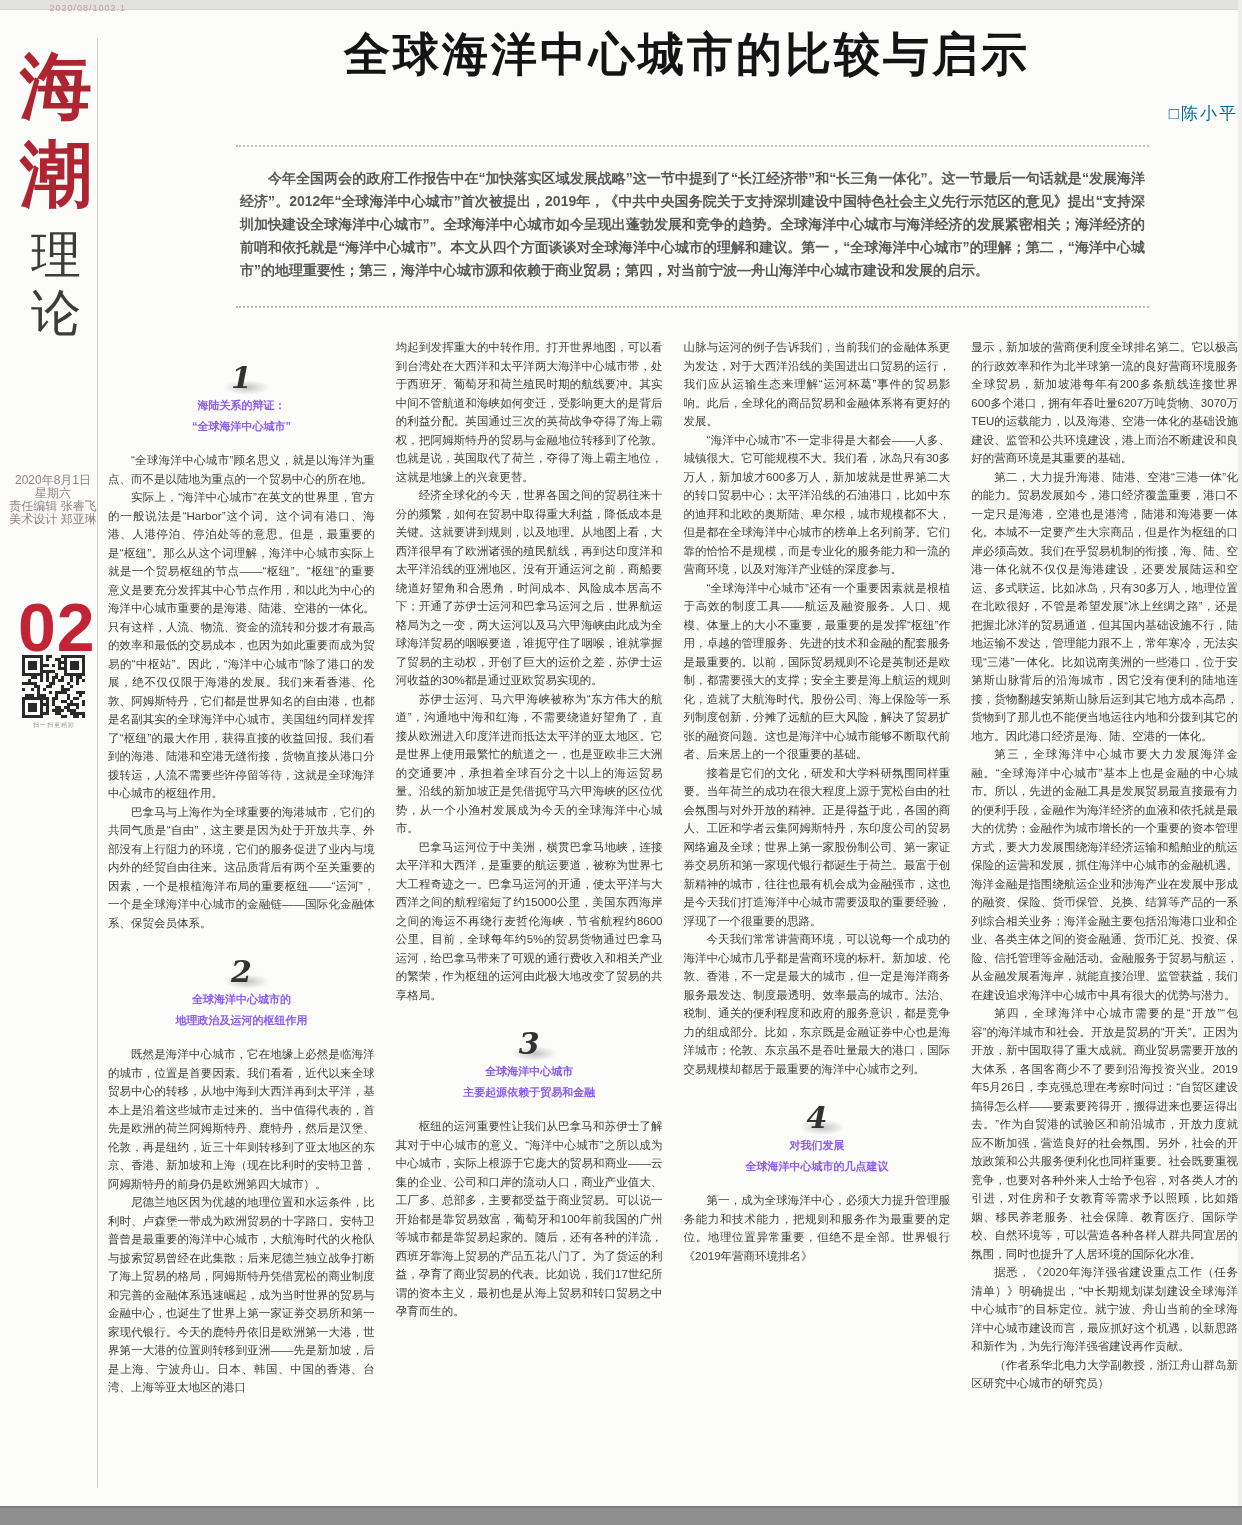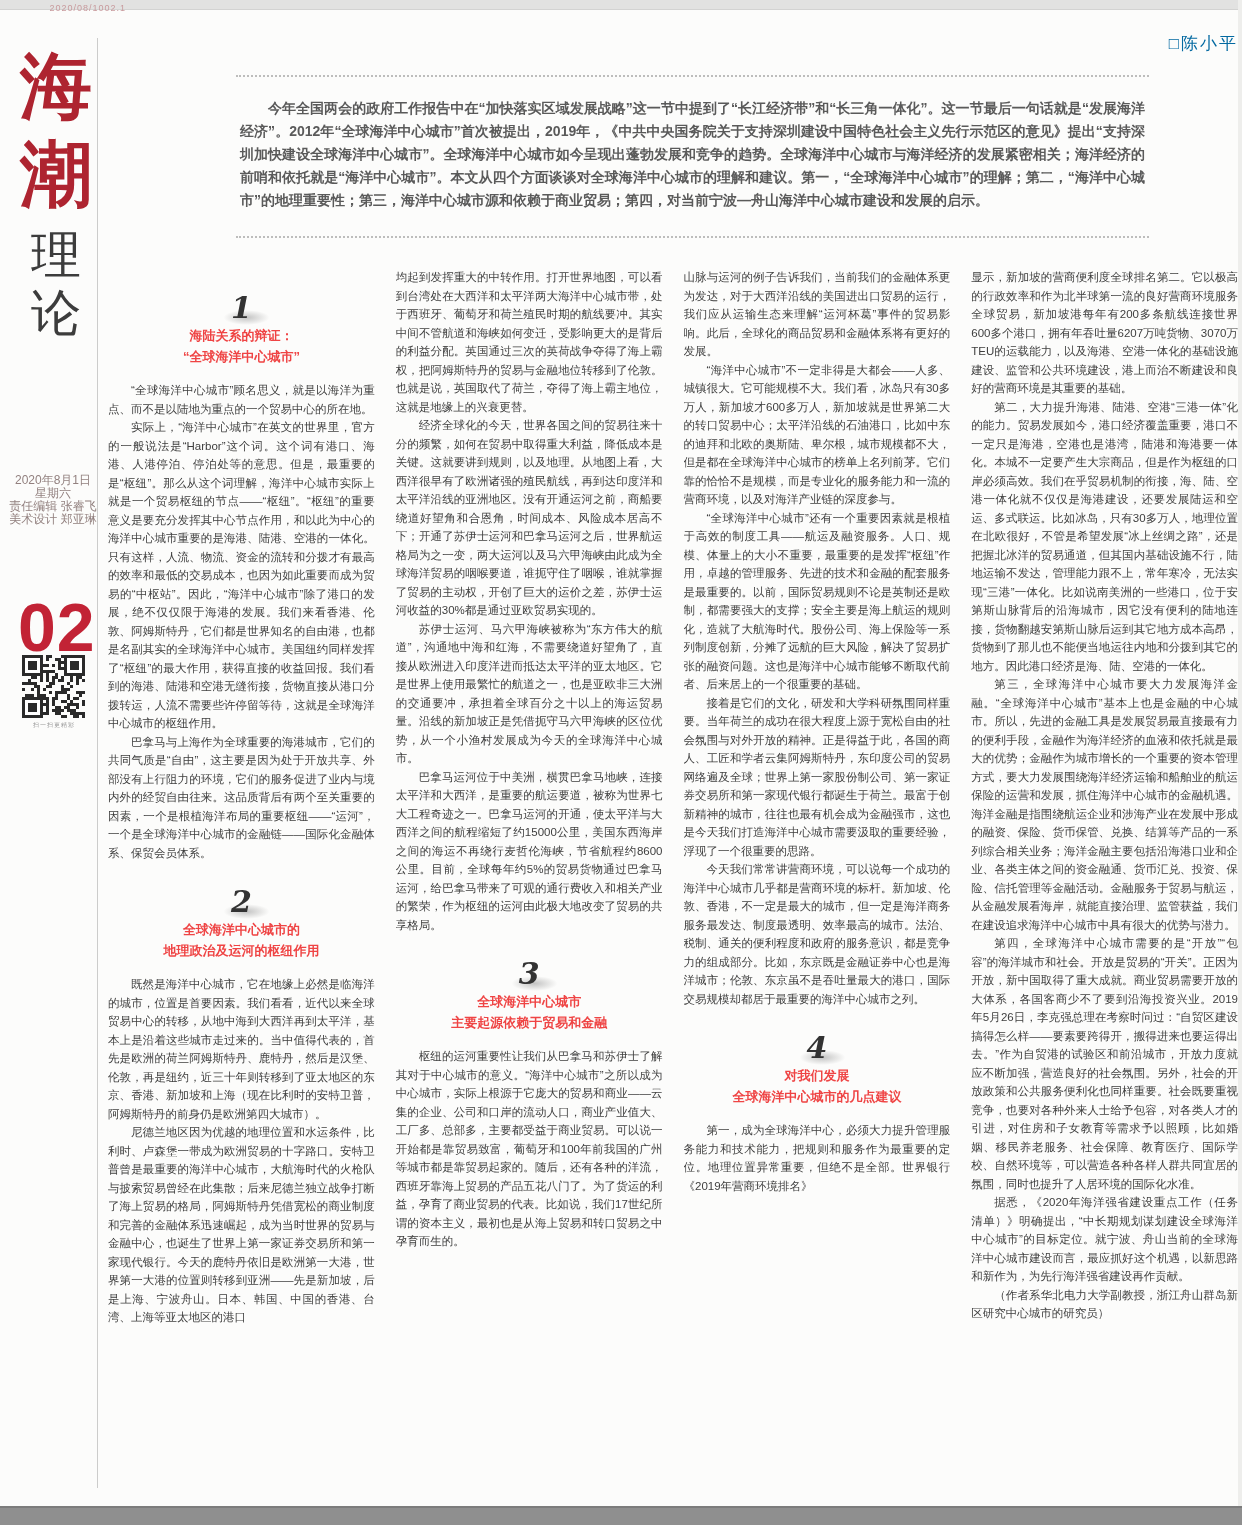--- a/index.html
+++ b/index.html
@@ -34,21 +34,21 @@
   .col{flex:1;height:100%;overflow:hidden;}
   .para{font-size:11.5px;line-height:18.5px;color:#3e3e3e;text-align:justify;text-indent:2em;margin:0;}
   .para.cont{text-indent:0;}
   .section{text-align:center;margin:22px 0 14px 0;}
   .sec-num-wrap{position:relative;display:inline-block;}
   .sec-num-wrap::after{content:"";position:absolute;left:50%;bottom:0;transform:translateX(-38%);
         width:46px;height:15px;border-radius:50%;
         background:radial-gradient(closest-side,rgba(110,110,110,.40),rgba(110,110,110,0));}
   .sec-num{position:relative;z-index:1;font-family:"DejaVu Serif",serif;font-style:italic;font-weight:700;
         font-size:30px;color:#333;}
-  .sec-title{font-size:13px;font-weight:bold;color:#ef4444;line-height:21px;}
+  .sec-title{font-size:11px;font-weight:bold;color:#8b5cf6;line-height:21px;}
   .sec-title:first-of-type{margin-top:8px;}
 </style>
 </head>
 <body>
 
 <div class="page">
   <div class="top-strip"></div>
   <div class="right-edge"></div>
 
   <div class="scan-mark">2020/08/1002.1</div>
@@ -210,20 +210,21 @@
             <rect fill="#fff" x="3" y="45" width="15" height="15"></rect>
             <rect x="6" y="48" width="9" height="9"></rect>
           </g>
         </svg>
     </div>
     <div class="qr-caption">扫一扫更精彩</div>
   </div>
   <div class="v-rule"></div>
 
   <div class="main">
+    <div class="headline">全球海洋中心城市的比较与启示</div>
     <div class="byline">□陈小平</div>
     <div class="abstract-box">
       <p class="abstract">今年全国两会的政府工作报告中在“加快落实区域发展战略”这一节中提到了“长江经济带”和“长三角一体化”。这一节最后一句话就是“发展海洋经济”。2012年“全球海洋中心城市”首次被提出，2019年，《中共中央国务院关于支持深圳建设中国特色社会主义先行示范区的意见》提出“支持深圳加快建设全球海洋中心城市”。全球海洋中心城市如今呈现出蓬勃发展和竞争的趋势。全球海洋中心城市与海洋经济的发展紧密相关；海洋经济的前哨和依托就是“海洋中心城市”。本文从四个方面谈谈对全球海洋中心城市的理解和建议。第一，“全球海洋中心城市”的理解；第二，“海洋中心城市”的地理重要性；第三，海洋中心城市源和依赖于商业贸易；第四，对当前宁波—舟山海洋中心城市建设和发展的启示。</p>
     </div>
     <div class="columns">
         <div class="col">
           <div class="section"><div class="sec-num-wrap"><span class="sec-num">1</span></div><div class="sec-title">海陆关系的辩证：</div><div class="sec-title">“全球海洋中心城市”</div></div>
           <p class="para">“全球海洋中心城市”顾名思义，就是以海洋为重点、而不是以陆地为重点的一个贸易中心的所在地。</p>
           <p class="para">实际上，“海洋中心城市”在英文的世界里，官方的一般说法是“Harbor”这个词。这个词有港口、海港、人港停泊、停泊处等的意思。但是，最重要的是“枢纽”。那么从这个词理解，海洋中心城市实际上就是一个贸易枢纽的节点——“枢纽”。“枢纽”的重要意义是要充分发挥其中心节点作用，和以此为中心的海洋中心城市重要的是海港、陆港、空港的一体化。只有这样，人流、物流、资金的流转和分拨才有最高的效率和最低的交易成本，也因为如此重要而成为贸易的“中枢站”。因此，“海洋中心城市”除了港口的发展，绝不仅仅限于海港的发展。我们来看香港、伦敦、阿姆斯特丹，它们都是世界知名的自由港，也都是名副其实的全球海洋中心城市。美国纽约同样发挥了“枢纽”的最大作用，获得直接的收益回报。我们看到的海港、陆港和空港无缝衔接，货物直接从港口分拨转运，人流不需要些许停留等待，这就是全球海洋中心城市的枢纽作用。</p>
           <p class="para">巴拿马与上海作为全球重要的海港城市，它们的共同气质是“自由”，这主要是因为处于开放共享、外部没有上行阻力的环境，它们的服务促进了业内与境内外的经贸自由往来。这品质背后有两个至关重要的因素，一个是根植海洋布局的重要枢纽——“运河”，一个是全球海洋中心城市的金融链——国际化金融体系、保贸会员体系。</p>

